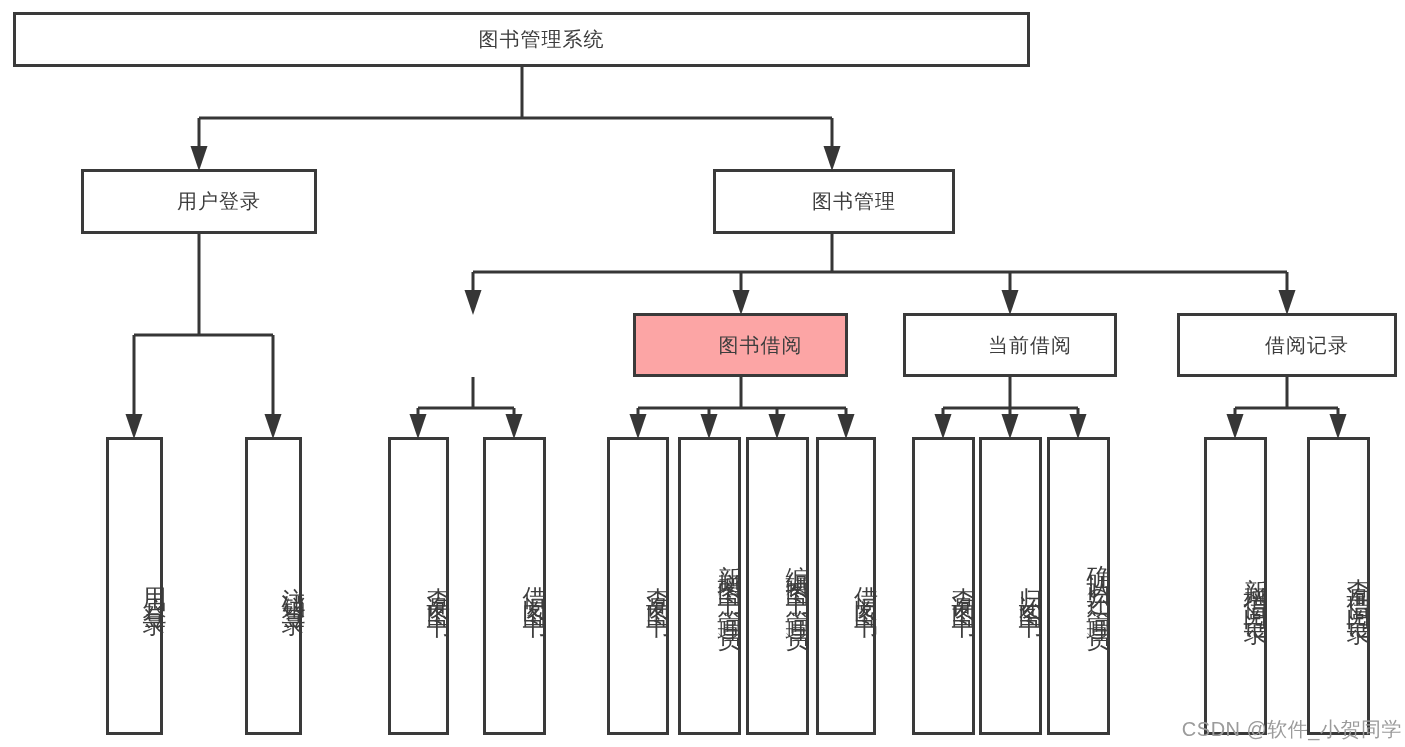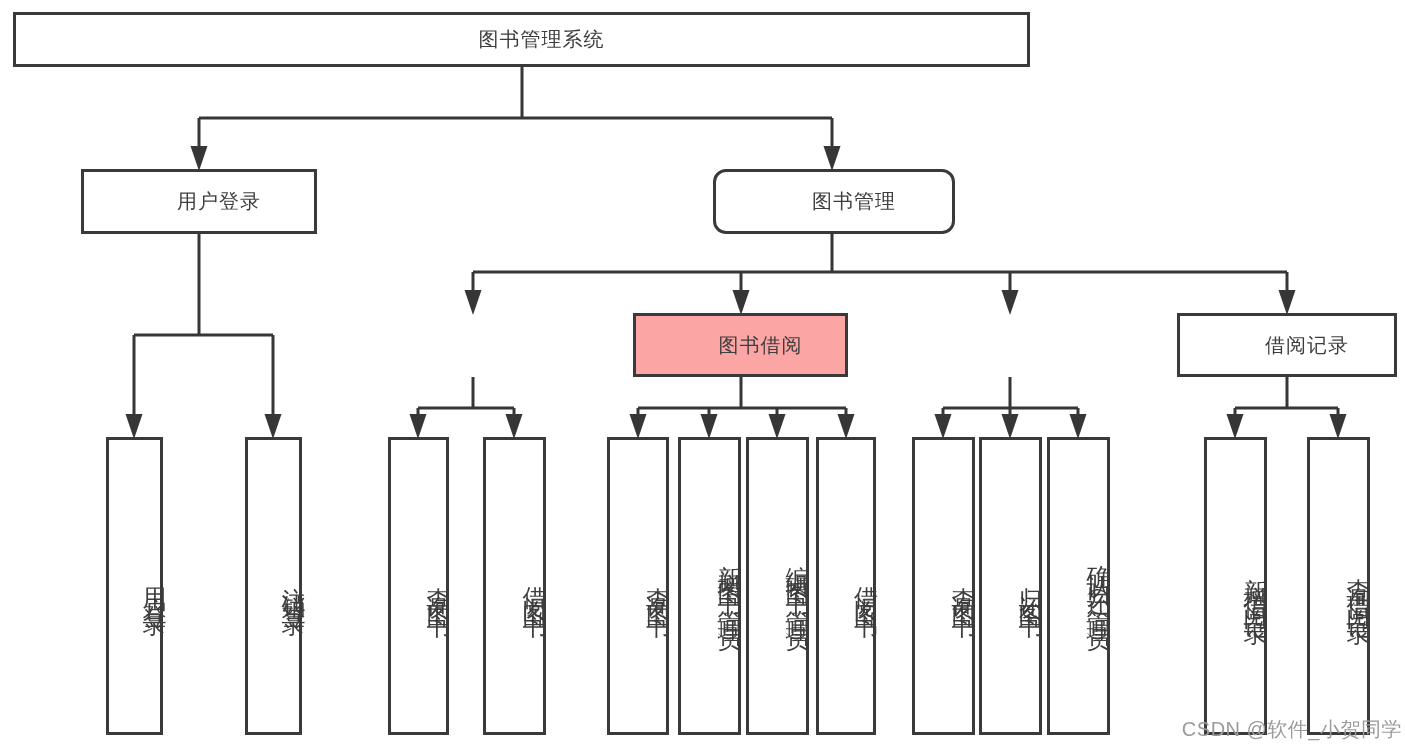--- a/index.html
+++ b/index.html
@@ -50,22 +50,23 @@
     white-space:nowrap;
   }
 </style>
 </head>
 <body>
 
 <div id="diagram" style="width: 1405px; height: 747px; background: rgb(255, 255, 255);">
   <span id="watermark" style="color: rgb(155, 155, 155);">CSDN @软件_小贺同学</span>
 <div class="node horizontal" style="left: 13px; top: 12px; width: 1017px; height: 55px; border-color: rgb(58, 58, 58); background: rgb(255, 255, 255); color: rgb(61, 61, 61);">图书管理系统</div>
     <div class="node horizontal" style="left: 81px; top: 169px; width: 236px; height: 65px; border-color: rgb(58, 58, 58); background: rgb(255, 255, 255); color: rgb(61, 61, 61);">用户登录</div>
-    <div class="node horizontal" style="left: 713px; top: 169px; width: 242px; height: 65px; border-color: rgb(58, 58, 58); background: rgb(255, 255, 255); color: rgb(61, 61, 61); border-radius: 13px;">图书管理</div>
+    <div class="node horizontal" style="left: 713px; top: 169px; width: 242px; height: 65px; border-color: rgb(58, 58, 58); background: rgb(255, 255, 255); color: rgb(61, 61, 61);">图书管理</div>
     <div class="node horizontal" style="left: 633px; top: 313px; width: 215px; height: 64px; border-color: rgb(58, 58, 58); background: #fca5a5; color: rgb(61, 61, 61);">图书借阅</div>
+    <div class="node horizontal" style="left: 903px; top: 313px; width: 214px; height: 64px; border-color: rgb(58, 58, 58); background: rgb(255, 255, 255); color: rgb(61, 61, 61);">当前借阅</div>
     <div class="node horizontal" style="left: 1177px; top: 313px; width: 220px; height: 64px; border-color: rgb(58, 58, 58); background: rgb(255, 255, 255); color: rgb(61, 61, 61);">借阅记录</div>
     <div class="node vertical" style="left: 106px; top: 437px; width: 57px; height: 298px; border-color: rgb(58, 58, 58); background: rgb(255, 255, 255); color: rgb(61, 61, 61);">用户登录</div>
     <div class="node vertical" style="left: 245px; top: 437px; width: 57px; height: 298px; border-color: rgb(58, 58, 58); background: rgb(255, 255, 255); color: rgb(61, 61, 61);">注销登录</div>
     <div class="node vertical" style="left: 388px; top: 437px; width: 61px; height: 298px; border-color: rgb(58, 58, 58); background: rgb(255, 255, 255); color: rgb(61, 61, 61);">查询图书</div>
     <div class="node vertical" style="left: 483px; top: 437px; width: 63px; height: 298px; border-color: rgb(58, 58, 58); background: rgb(255, 255, 255); color: rgb(61, 61, 61);">借阅图书</div>
     <div class="node vertical" style="left: 607px; top: 437px; width: 62px; height: 298px; border-color: rgb(58, 58, 58); background: rgb(255, 255, 255); color: rgb(61, 61, 61);">查询图书</div>
     <div class="node vertical" style="left: 678px; top: 437px; width: 63px; height: 298px; border-color: rgb(58, 58, 58); background: rgb(255, 255, 255); color: rgb(61, 61, 61);">新增图书（管理员）</div>
     <div class="node vertical" style="left: 746px; top: 437px; width: 63px; height: 298px; border-color: rgb(58, 58, 58); background: rgb(255, 255, 255); color: rgb(61, 61, 61);">编辑图书（管理员）</div>
     <div class="node vertical" style="left: 816px; top: 437px; width: 60px; height: 298px; border-color: rgb(58, 58, 58); background: rgb(255, 255, 255); color: rgb(61, 61, 61);">借阅图书</div>
     <div class="node vertical" style="left: 912px; top: 437px; width: 63px; height: 298px; border-color: rgb(58, 58, 58); background: rgb(255, 255, 255); color: rgb(61, 61, 61);">查询图书</div>

